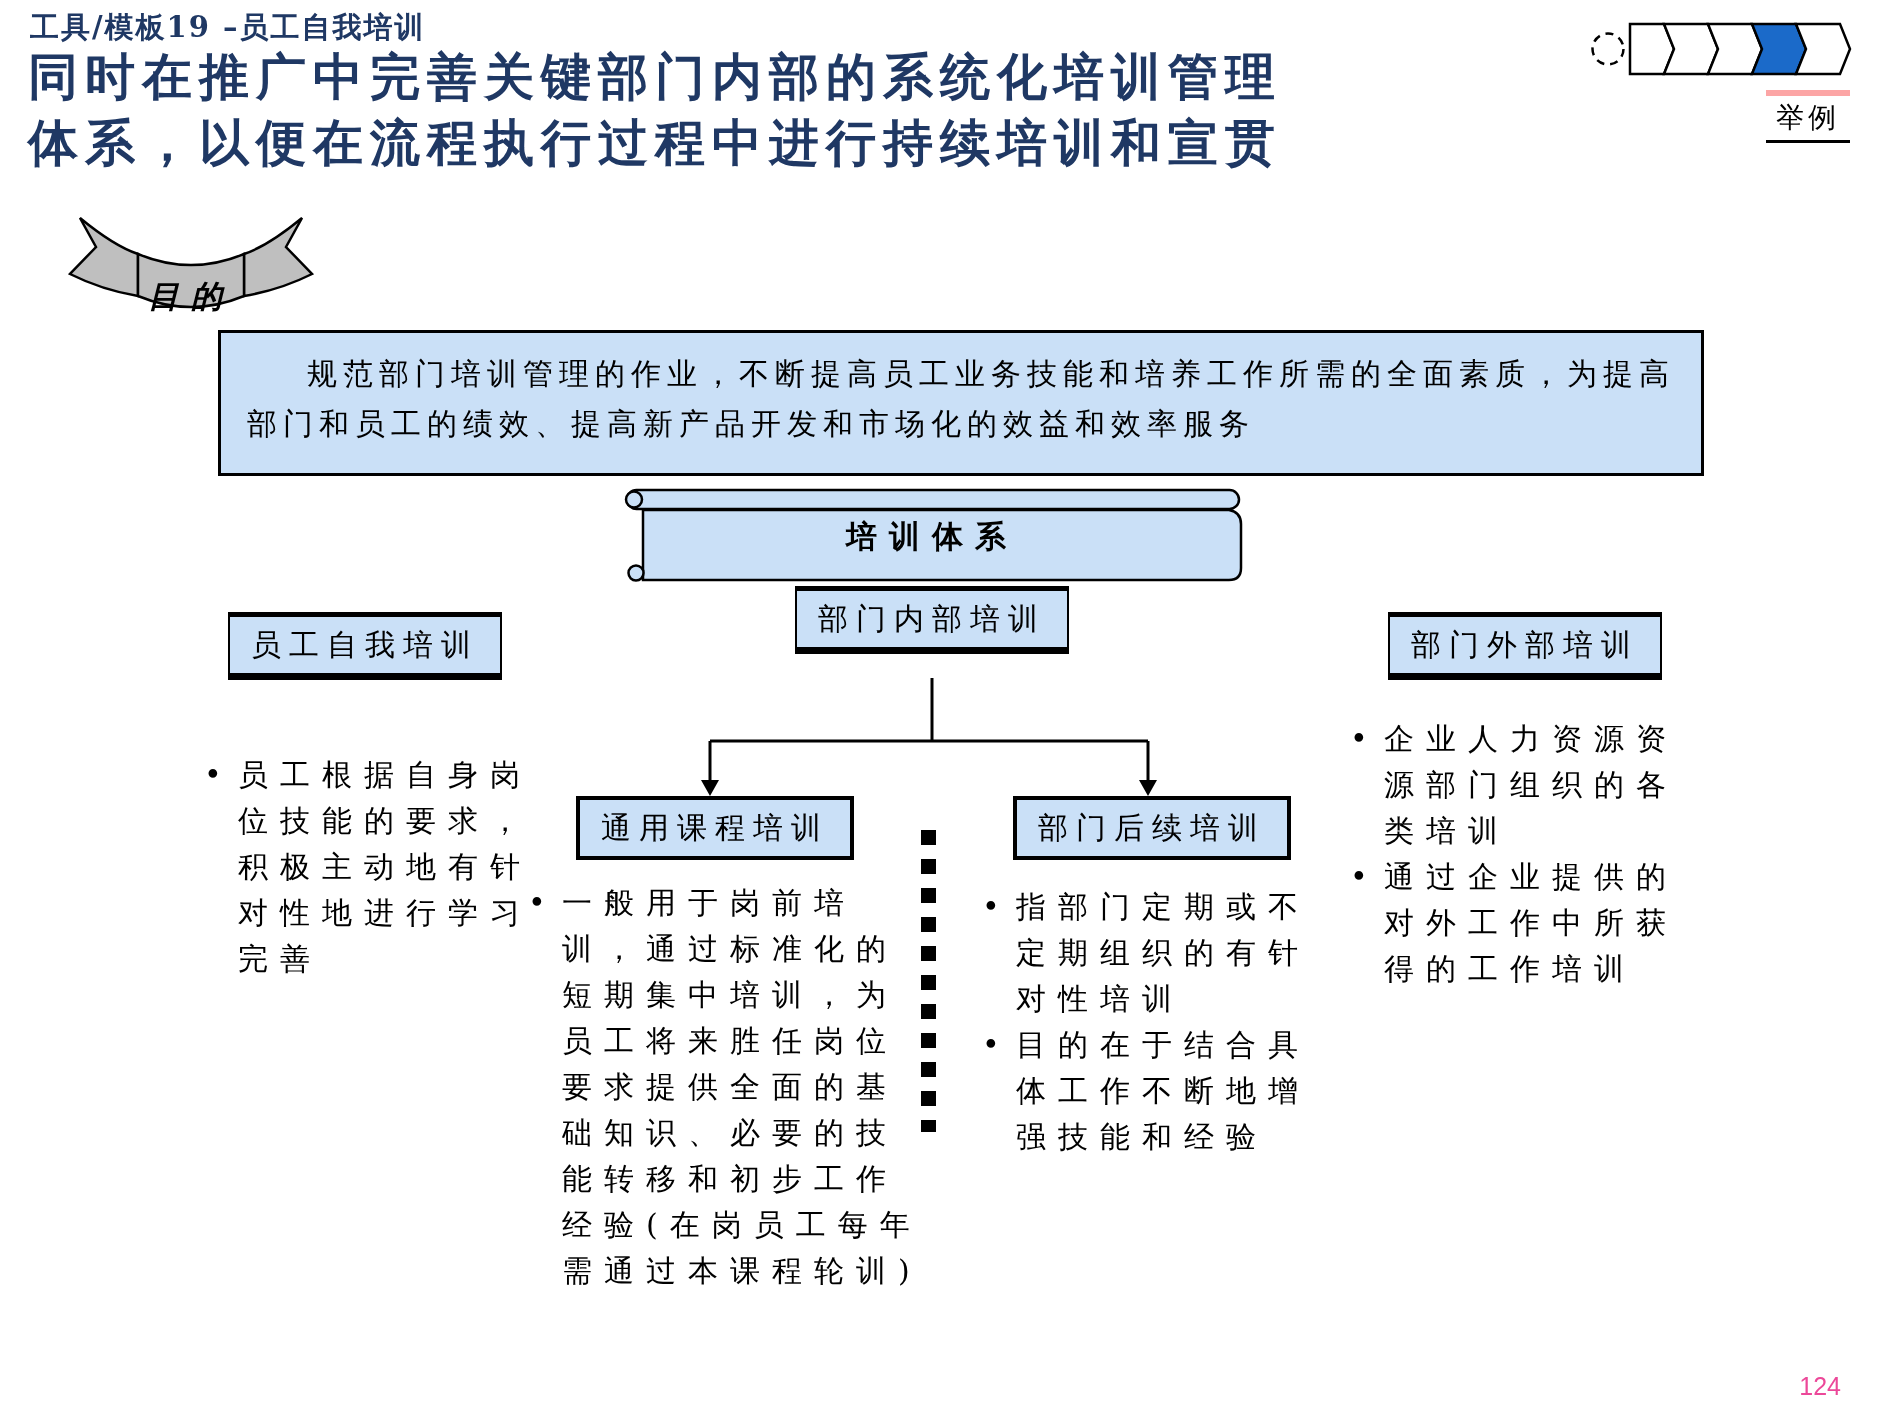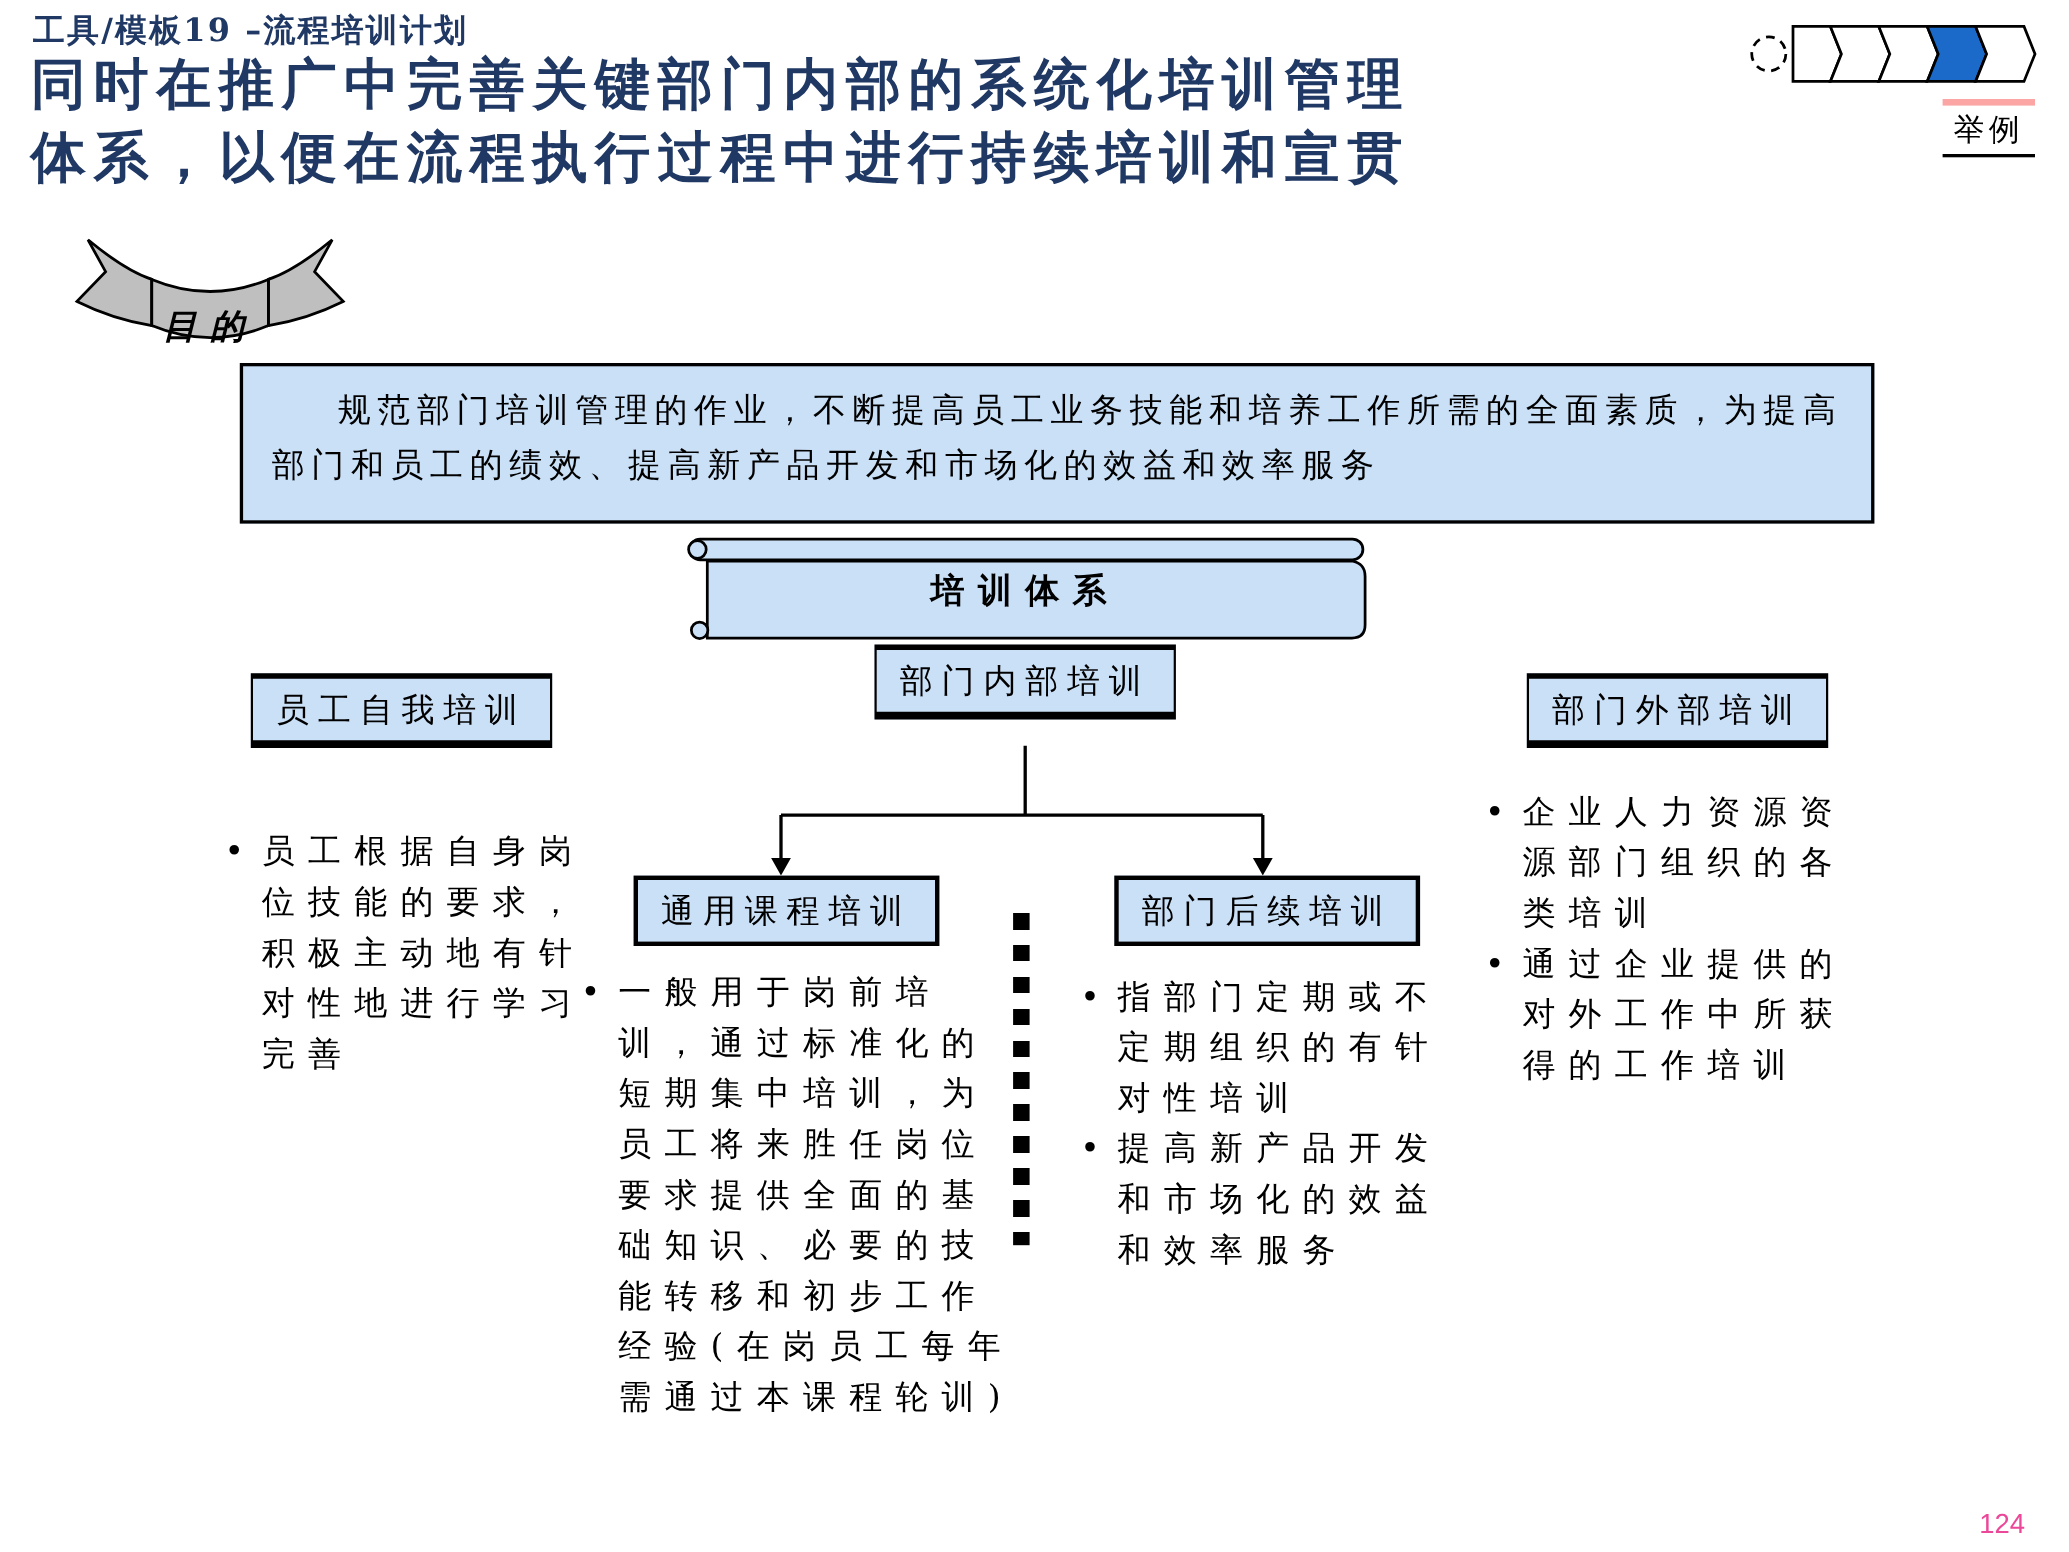--- a/index.html
+++ b/index.html
@@ -100,21 +100,21 @@
   .page-number{
     right:40px;bottom:10px;font-size:25px;color:#ec4899;
     font-family:"Liberation Sans","DejaVu Sans",sans-serif;
   }
 </style>
 </head>
 <body>
 
 <div id="page">
 
-  <div class="abs header-label">工具/模板19 –流程培训计划</div>
+  <div class="abs header-label">工具/模板19 –员工自我培训</div>
   <div class="abs main-title">
     <div>同时在推广中完善关键部门内部的系统化培训管理</div>
     <div>体系，以便在流程执行过程中进行持续培训和宣贯</div>
   </div>
 
   <svg class="abs progress-svg" width="285" height="66" viewBox="0 0 285 66">
     <circle class="dashed-circle" cx="20" cy="33" r="15.5"></circle>
     <polygon class="chevron" points="42,8 76,8 86,33 76,58 42,58"></polygon>
     <polygon class="chevron" points="76,8 120,8 130,33 120,58 76,58 86,33"></polygon>
     <polygon class="chevron" points="120,8 164,8 174,33 164,58 120,58 130,33"></polygon>
@@ -177,21 +177,21 @@
     </div>
   </div>
 
   <div class="abs bullet-col col-midright">
     <div class="bullet-item">
       <span class="bullet-dot"></span>
       <span class="bullet-text">指部门定期或不定期组织的有针对性培训</span>
     </div>
     <div class="bullet-item">
       <span class="bullet-dot"></span>
-      <span class="bullet-text">提高新产品开发和市场化的效益和效率服务</span>
+      <span class="bullet-text">目的在于结合具体工作不断地增强技能和经验</span>
     </div>
   </div>
 
   <div class="abs bullet-col col-right">
     <div class="bullet-item">
       <span class="bullet-dot"></span>
       <span class="bullet-text">企业人力资源资源部门组织的各类培训</span>
     </div>
     <div class="bullet-item">
       <span class="bullet-dot"></span>

